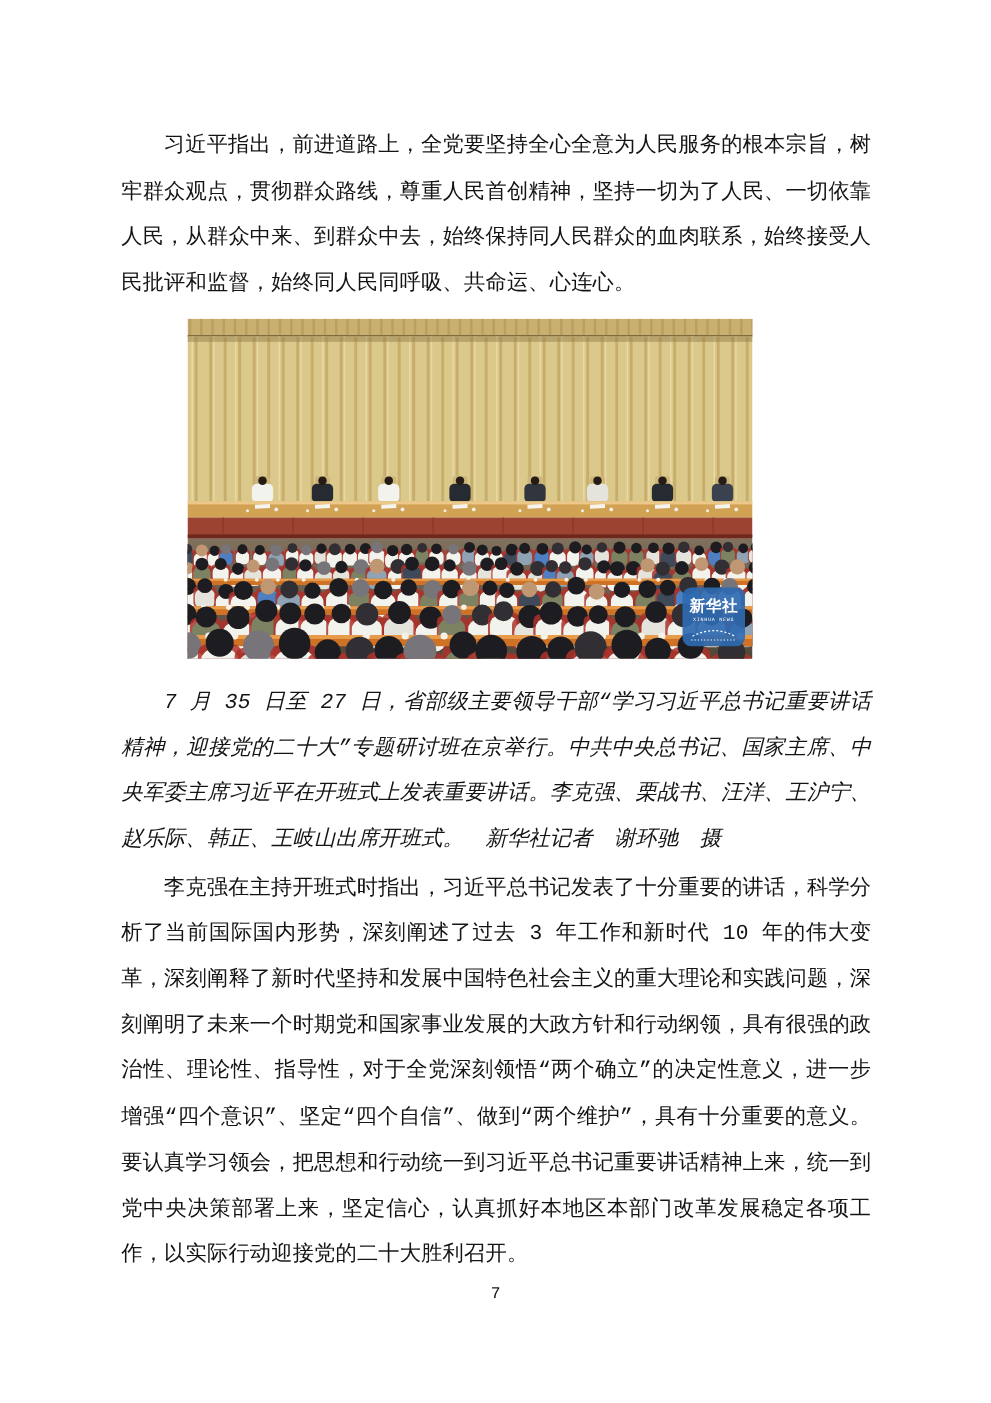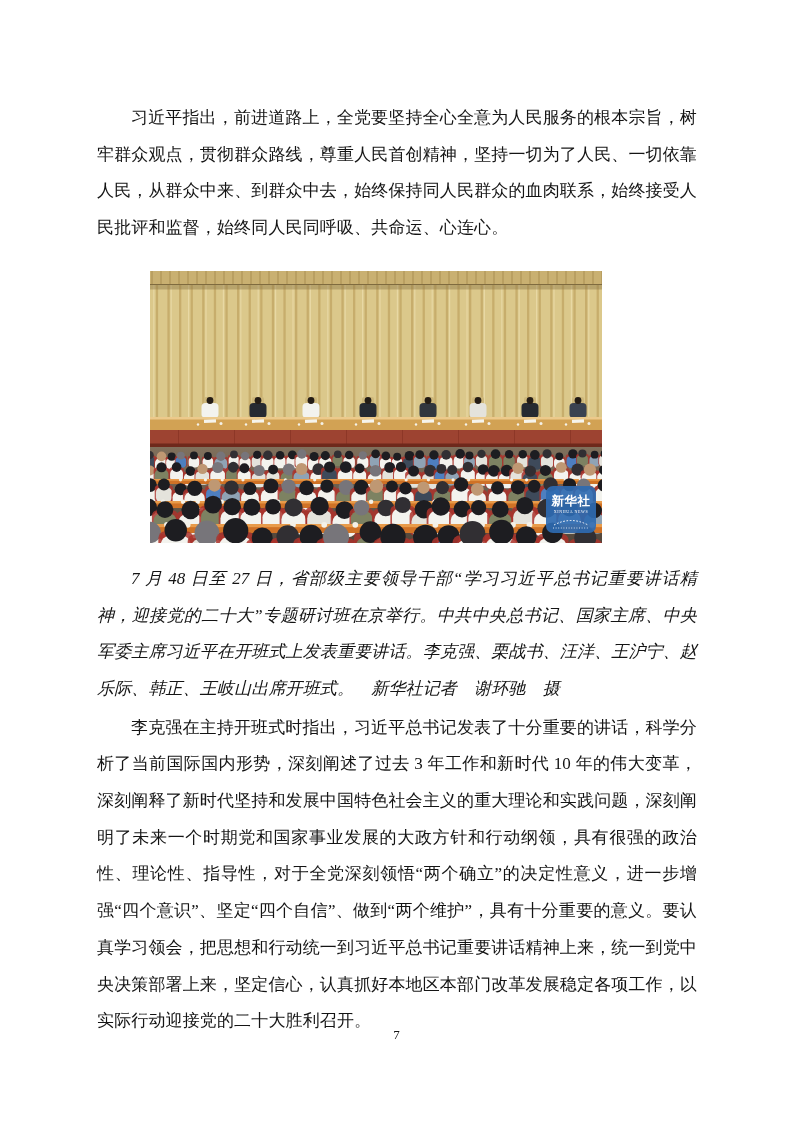--- a/index.html
+++ b/index.html
@@ -1,29 +1,29 @@
 <!DOCTYPE html>
 <html><head>
 <meta charset="utf-8">
 <style>
   html,body{margin:0;padding:0;background:#ffffff;}
   .page{
     position:relative;width:793px;height:1122px;background:#ffffff;
-    font-family:Liberation Serif, serif;color:#141414;overflow:hidden;
+    font-family:Liberation Mono, monospace;color:#141414;overflow:hidden;
   }
   .content{position:absolute;left:97px;top:100px;width:600px;}
   .body-text{
     margin:0;font-size:17px;line-height:36.7px;letter-spacing:0.14px;
     text-align:justify;text-indent:2em;color:#141414;
   }
   .caption{
     margin:18px 0 2px 0;font-size:17px;line-height:36.7px;letter-spacing:0.14px;
     text-align:justify;text-indent:2em;font-style:italic;color:#141414;
   }
-  .photo-wrap{margin:24px 0 0 53px;width:452px;height:272px;display:block;}
+  .photo-wrap{margin:8px 0 0 53px;width:452px;height:272px;display:block;}
   .photo-wrap svg{display:block;}
   .page-number{
     position:absolute;left:0;right:0;top:1028px;text-align:center;
     font-size:13px;line-height:14px;color:#141414;
   }
 </style>
 </head>
 <body>
 
 <div class="page">
@@ -691,20 +691,20 @@
           <g transform="translate(396,215)">
             <rect x="0" y="0" width="50" height="47" rx="7" fill="#2e6ab1" opacity="0.92"></rect>
             <text x="25" y="19" text-anchor="middle" font-size="12.5" font-weight="bold" fill="#ffffff" letter-spacing="0.5">新华社</text>
             <text x="25" y="27" text-anchor="middle" font-size="4" fill="#ffffff" letter-spacing="0.6">XINHUA NEWS</text>
             <path d="M8,39 Q25,30 42,39" stroke="#ffffff" stroke-width="1" fill="none" stroke-dasharray="1.6,1.7"></path>
             <line x1="7" y1="42" x2="43" y2="42" stroke="#ffffff" stroke-width="0.8" stroke-dasharray="1,1.6"></line>
           </g>
         </svg>
     </figure>
 
-    <p class="caption">7 月 48 日至 27 日，省部级主要领导干部“学习习近平总书记重要讲话精神，迎接党的二十大”专题研讨班在京举行。中共中央总书记、国家主席、中央军委主席习近平在开班式上发表重要讲话。李克强、栗战书、汪洋、王沪宁、赵乐际、韩正、王岐山出席开班式。　新华社记者　谢环驰　摄</p>
+    <p class="caption">7 月 35 日至 27 日，省部级主要领导干部“学习习近平总书记重要讲话精神，迎接党的二十大”专题研讨班在京举行。中共中央总书记、国家主席、中央军委主席习近平在开班式上发表重要讲话。李克强、栗战书、汪洋、王沪宁、赵乐际、韩正、王岐山出席开班式。　新华社记者　谢环驰　摄</p>
 
     <p class="body-text">李克强在主持开班式时指出，习近平总书记发表了十分重要的讲话，科学分析了当前国际国内形势，深刻阐述了过去 3 年工作和新时代 10 年的伟大变革，深刻阐释了新时代坚持和发展中国特色社会主义的重大理论和实践问题，深刻阐明了未来一个时期党和国家事业发展的大政方针和行动纲领，具有很强的政治性、理论性、指导性，对于全党深刻领悟“两个确立”的决定性意义，进一步增强“四个意识”、坚定“四个自信”、做到“两个维护”，具有十分重要的意义。要认真学习领会，把思想和行动统一到习近平总书记重要讲话精神上来，统一到党中央决策部署上来，坚定信心，认真抓好本地区本部门改革发展稳定各项工作，以实际行动迎接党的二十大胜利召开。</p>
 
   </div>
 
   <div class="page-number">7</div>
 </div>
 
 </body></html>

